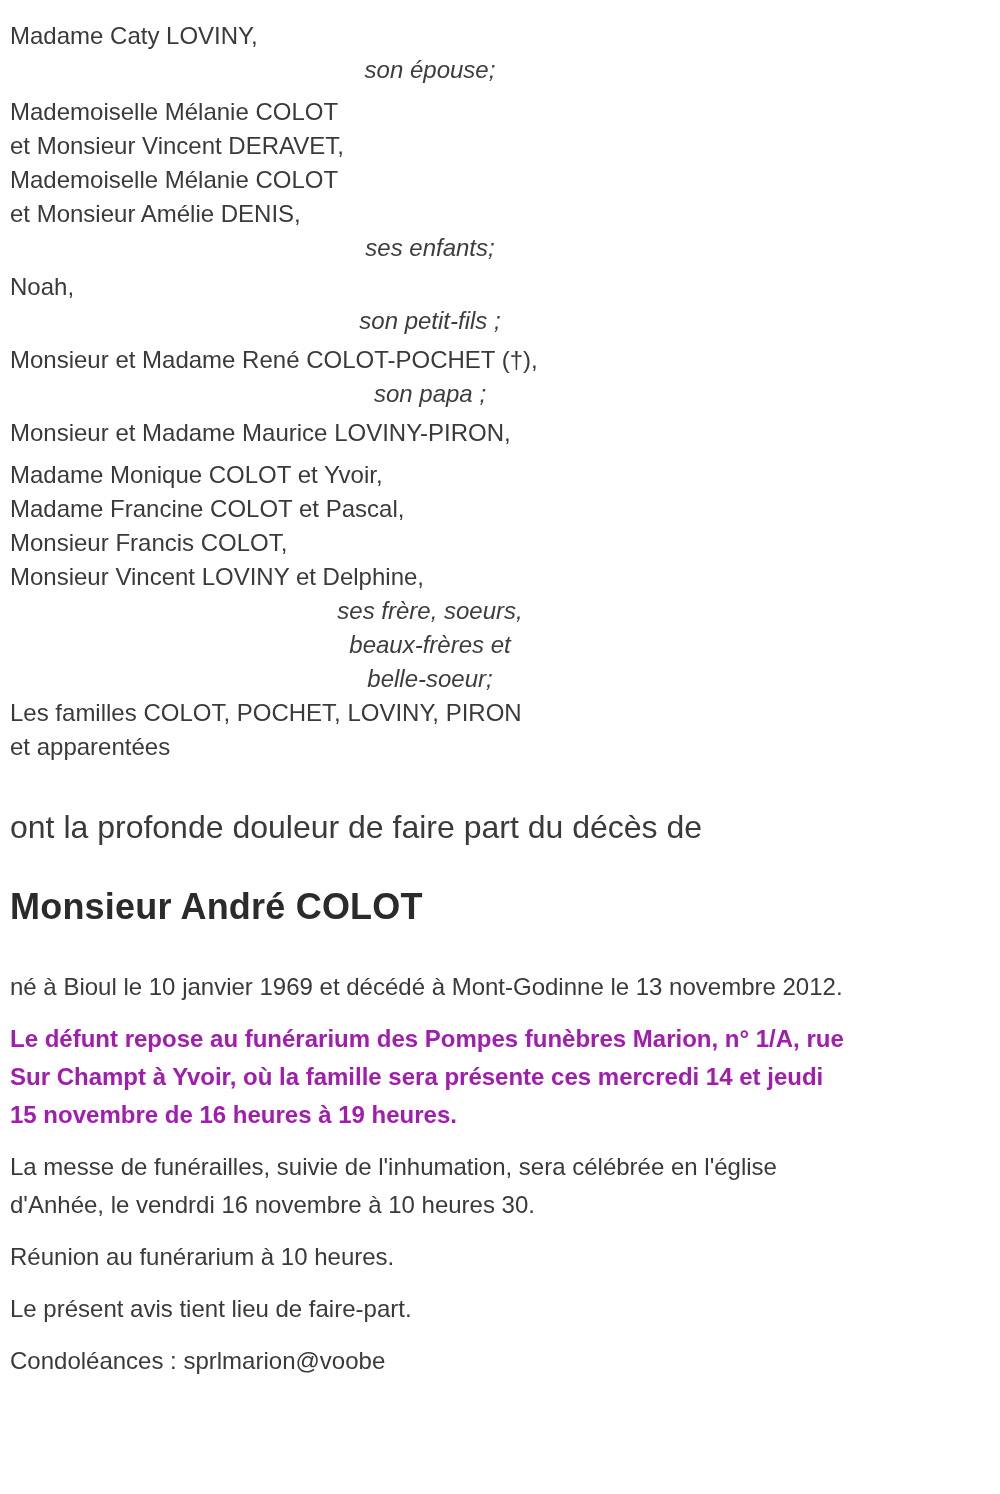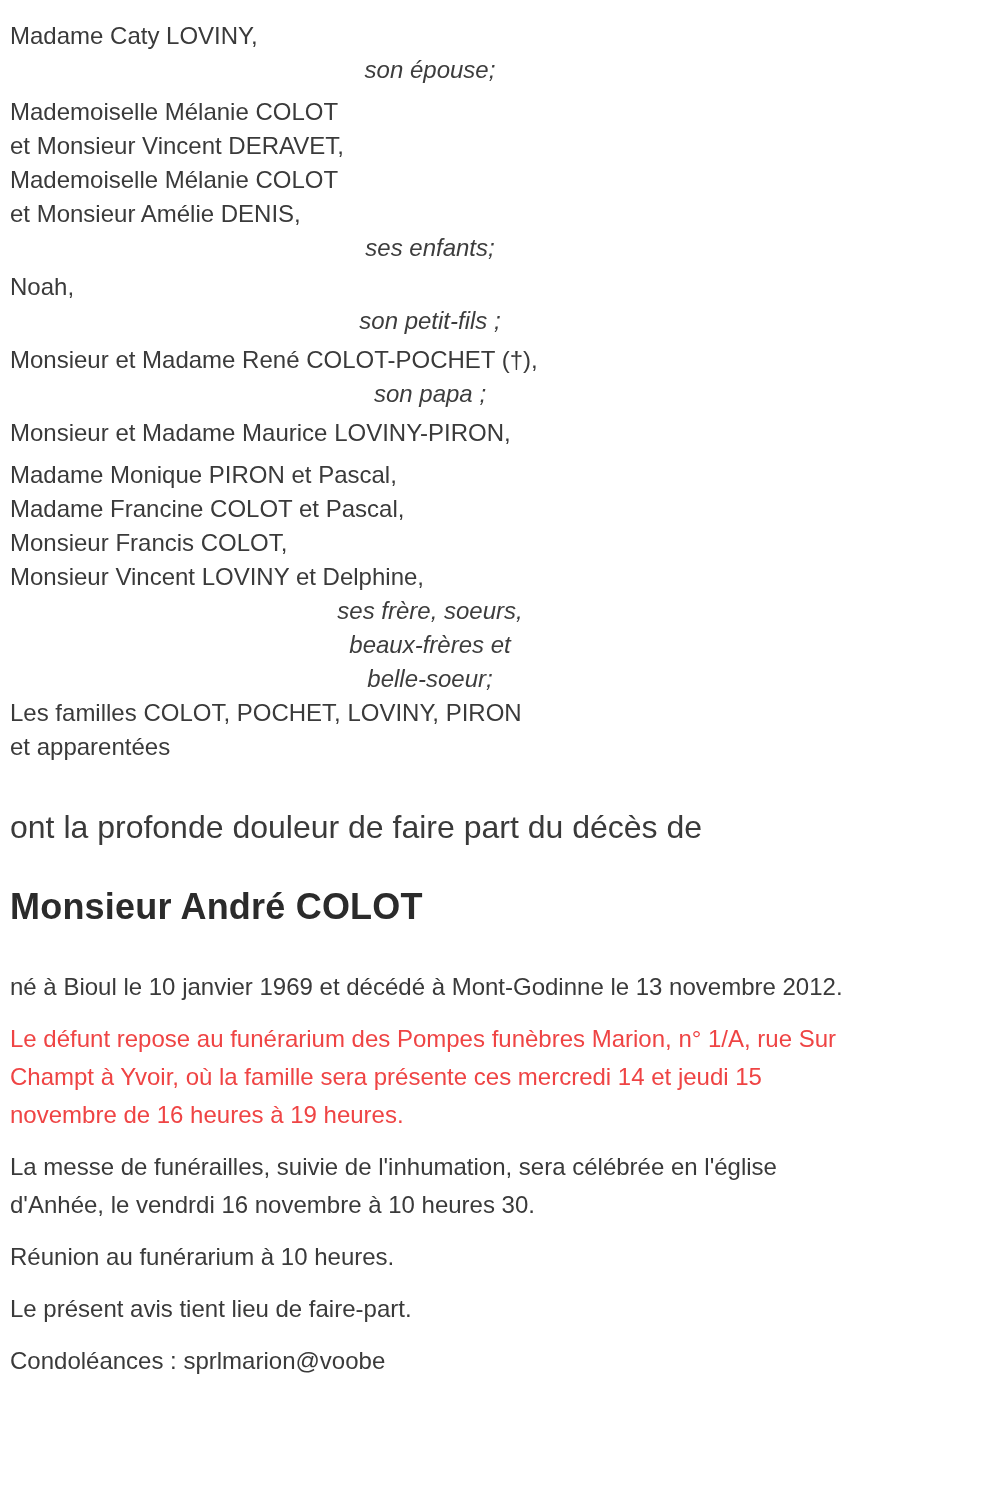--- a/index.html
+++ b/index.html
@@ -47,22 +47,22 @@
     font-weight: 700;
     color: #2b2b2b;
     letter-spacing: 0.2px;
   }
   p.para {
     margin: 0 0 14px 0;
     font-size: 24px;
     line-height: 38px;
   }
   p.para.bold {
-    font-weight: 400;
-    color: #ef4444;
+    font-weight: 700;
+    color: #a21caf;
   }
 </style>
 </head>
 <body>
 
 <div class="page">
 
   <div>
     <div class="line left">Madame Caty LOVINY,</div>
     <div class="line right">son épouse;</div>
@@ -74,21 +74,21 @@
     <div class="line right">ses enfants;</div>
 
     <div class="line left gap-xs">Noah,</div>
     <div class="line right">son petit-fils ;</div>
 
     <div class="line left gap-xs">Monsieur et Madame René COLOT-POCHET (†),</div>
     <div class="line right">son papa ;</div>
 
     <div class="line left gap-xs">Monsieur et Madame Maurice LOVINY-PIRON,</div>
 
-    <div class="line left gap-sm">Madame Monique PIRON et Pascal,</div>
+    <div class="line left gap-sm">Madame Monique COLOT et Yvoir,</div>
     <div class="line left">Madame Francine COLOT et Pascal,</div>
     <div class="line left">Monsieur Francis COLOT,</div>
     <div class="line left">Monsieur Vincent LOVINY et Delphine,</div>
     <div class="line right">ses frère, soeurs,</div>
     <div class="line right">beaux-frères et</div>
     <div class="line right">belle-soeur;</div>
 
     <div class="line left">Les familles COLOT, POCHET, LOVINY, PIRON</div>
     <div class="line left">et apparentées</div>
   </div>

